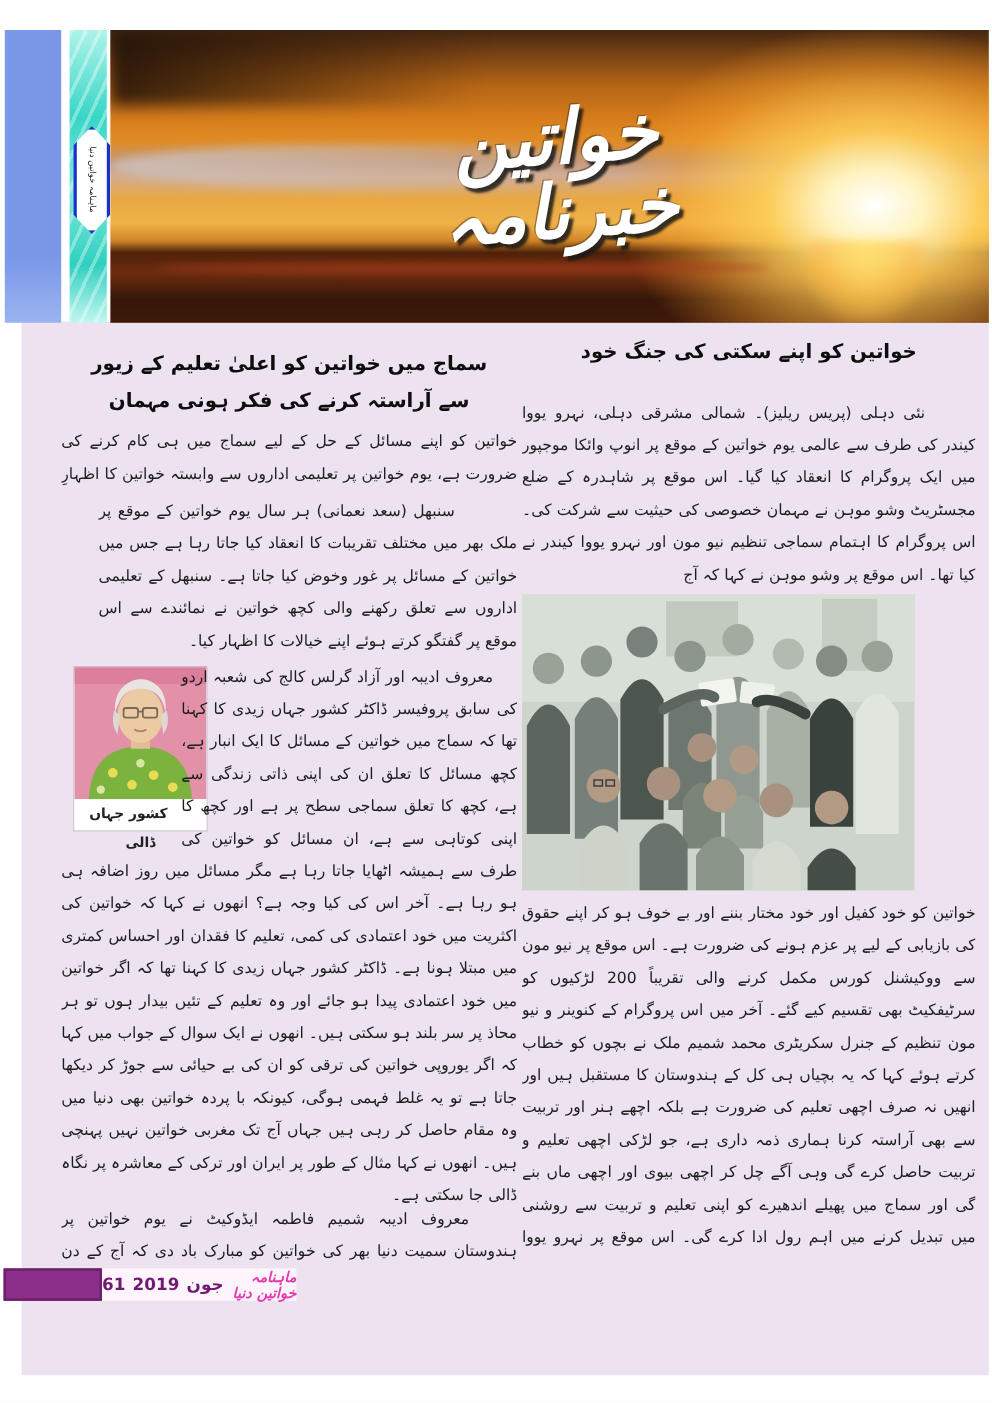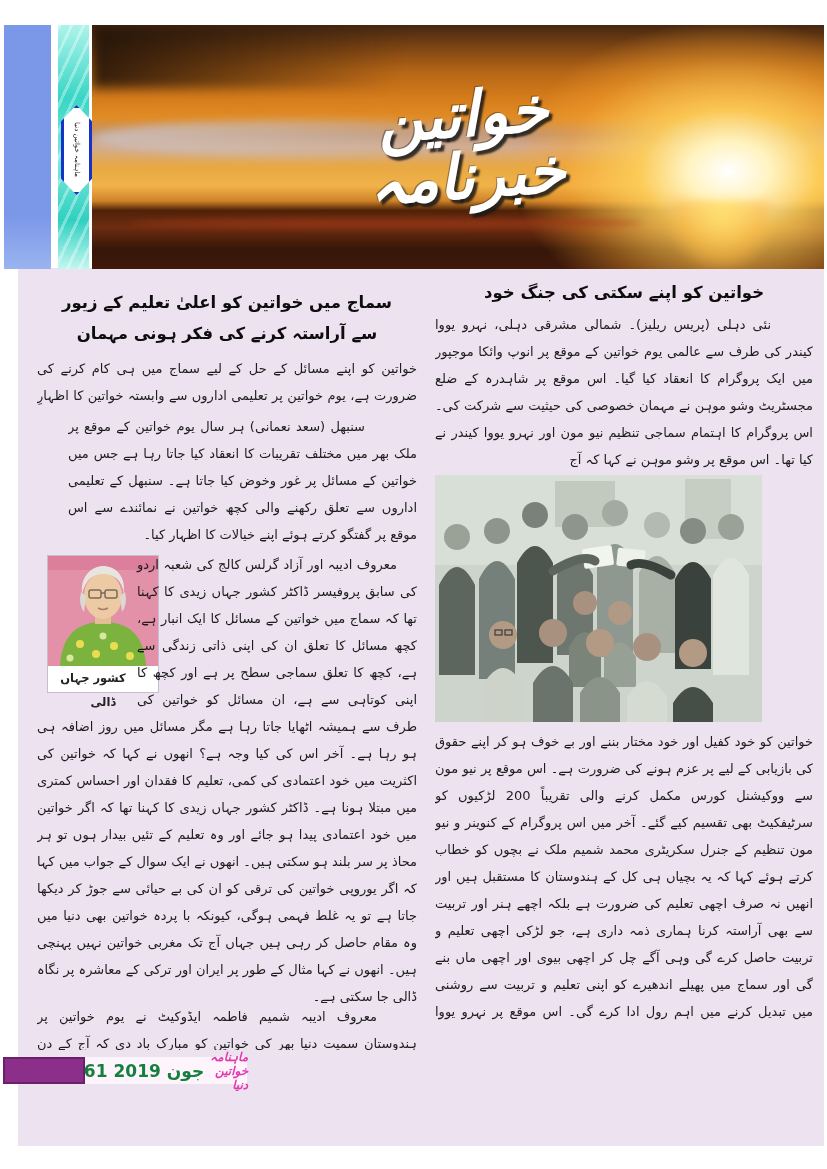--- a/index.html
+++ b/index.html
@@ -37,43 +37,43 @@
   .sunset .reflection{position:absolute;left:79%;top:72%;width:14%;height:28%;
     background:radial-gradient(ellipse at 50% 10%, rgba(255,224,110,.95), rgba(255,186,70,.55) 55%, rgba(255,186,70,0) 78%);filter:blur(4px);}
   .sunset .sea-streak{position:absolute;left:5%;top:79%;width:70%;height:4%;border-radius:50%;
     background:rgba(170,60,25,.55);filter:blur(3px);}
   .masthead-title{position:absolute;left:26%;top:24%;width:50%;text-align:center;
     font-size:62px;font-style:italic;font-weight:bold;color:#ffffff;direction:rtl;
     transform:rotate(-4deg);text-shadow:3px 4px 2px rgba(25,25,25,.85), -1px -1px 0 rgba(25,25,25,.4);
     line-height:1.0;}
   
   .col{position:absolute;color:#1c1c1c;}
-  .col-left{left:37px;top:288px;width:380px;height:762px;overflow:hidden;}
+  .col-left{left:51px;top:288px;width:380px;height:762px;overflow:hidden;}
   .col-right{left:435px;top:278px;width:378px;height:772px;overflow:hidden;}
   .headline{direction:rtl;text-align:center;font-weight:bold;font-size:16.5px;line-height:1.85;color:#0d0d0d;}
   .urdu{direction:rtl;text-align:justify;font-size:13px;line-height:27px;color:#1d1d1d;}
   .intro{height:58px;overflow:hidden;margin-top:6px;}
   .dateline{height:138px;overflow:hidden;text-indent:52px;margin-left:31px;}
   .profile-para{height:452px;overflow:hidden;text-indent:20px;}
   .closing-para{height:60px;overflow:hidden;text-indent:40px;}
-  .lead-para{height:162px;overflow:hidden;margin-top:2px;text-indent:42px;}
+  .lead-para{height:162px;overflow:hidden;margin-top:22px;text-indent:42px;}
   .body-para{height:300px;overflow:hidden;margin-top:6px;}
   
   .portrait{float:left;width:110px;height:136px;margin:4px -22px 4px 10px;border:1px solid #cabcd0;background:#fff;}
   .portrait svg{display:block;}
   .portrait .caption{display:block;height:24px;background:#ffffff;color:#222;font-size:11.5px;
     text-align:center;direction:rtl;line-height:24px;font-weight:bold;}
   
   .group-photo{width:327px;height:247px;margin-top:2px;background:#cfd6cf;}
   
   .footer-box{position:absolute;left:3px;top:1057px;width:82px;height:27px;background:#8b2f8b;border:2px solid #6a2168;box-sizing:border-box;}
   .footer-strip{position:absolute;left:85px;top:1057px;width:162px;height:27px;background:#fdf4fc;
     display:flex;align-items:center;justify-content:center;gap:6px;direction:rtl;}
   .footer-strip .mag{color:#e23bb0;font-size:12px;font-weight:bold;font-style:italic;}
-  .footer-strip .num{color:#15803d;font-size:17px;font-weight:bold;}
+  .footer-strip .num{color:#701a75;font-size:14px;font-weight:bold;}
 </style>
 </head>
 <body>
 
 <div class="page-bg"></div>
 
 <div class="strip-blue"></div>
 <div class="strip-teal"></div>
 <div class="diamond-badge">
   <span>ماہنامہ خواتین دنیا</span>

